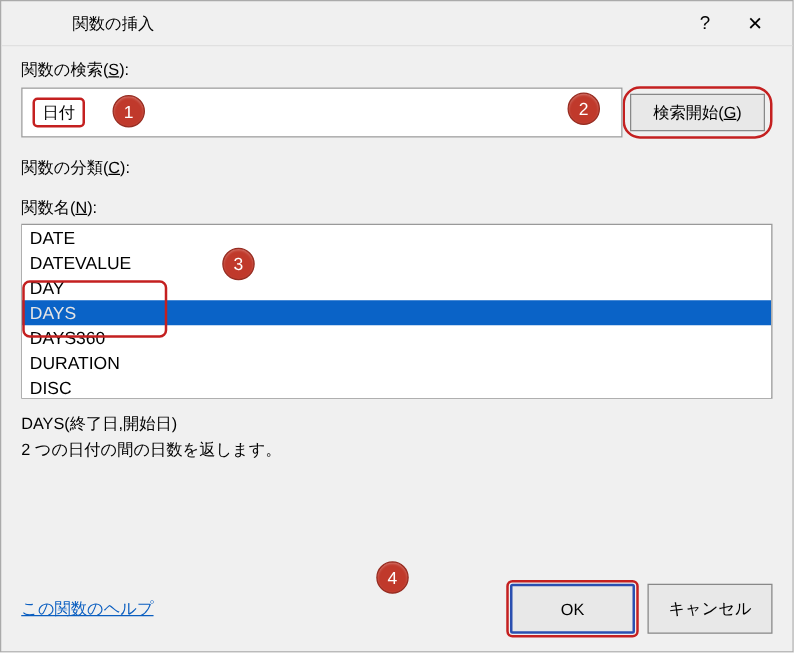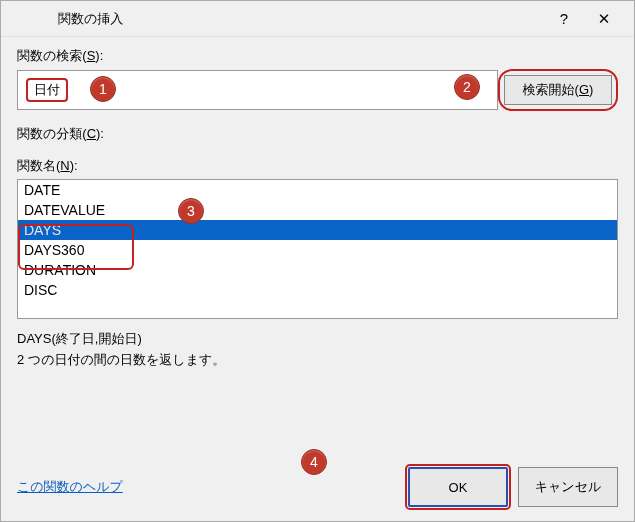--- a/index.html
+++ b/index.html
@@ -237,20 +237,21 @@
 
     <div class="label">
       <span>関数名(</span><span class="u">N</span><span>):</span>
     </div>
 
     <div class="listbox" id="func-list" style="position:relative;">
       <div class="list-highlight"></div>
       <div class="badge" style="left:160px; top:18px;">3</div>
     <div class="list-item">DATE</div>
         <div class="list-item">DATEVALUE</div>
+        <div class="list-item">DAY</div>
         <div class="list-item selected">DAYS</div>
         <div class="list-item">DAYS360</div>
         <div class="list-item">DURATION</div>
         <div class="list-item">DISC</div>
       </div>
 
     <div class="desc">
       <div>DAYS(終了日,開始日)</div>
       <div>2 つの日付の間の日数を返します。</div>
     </div>

